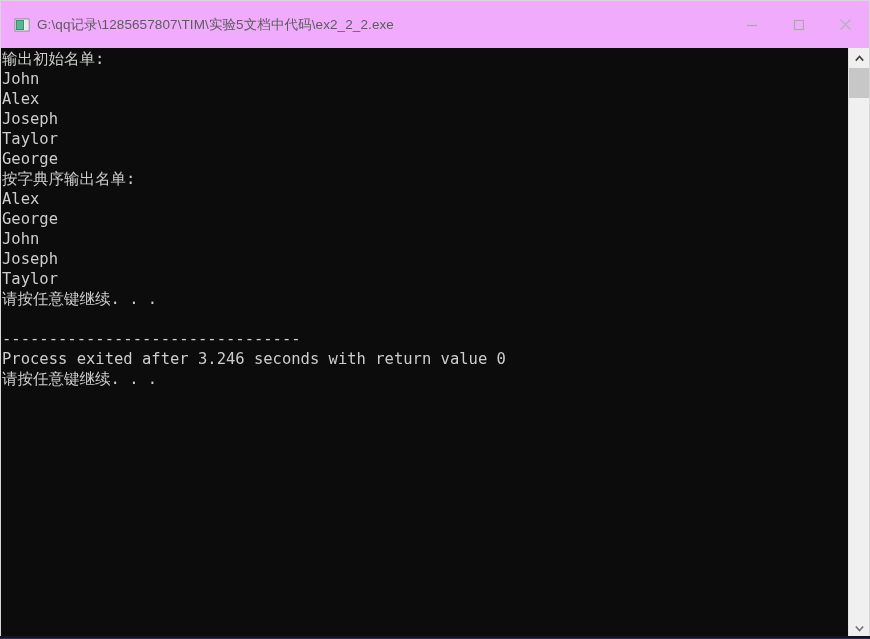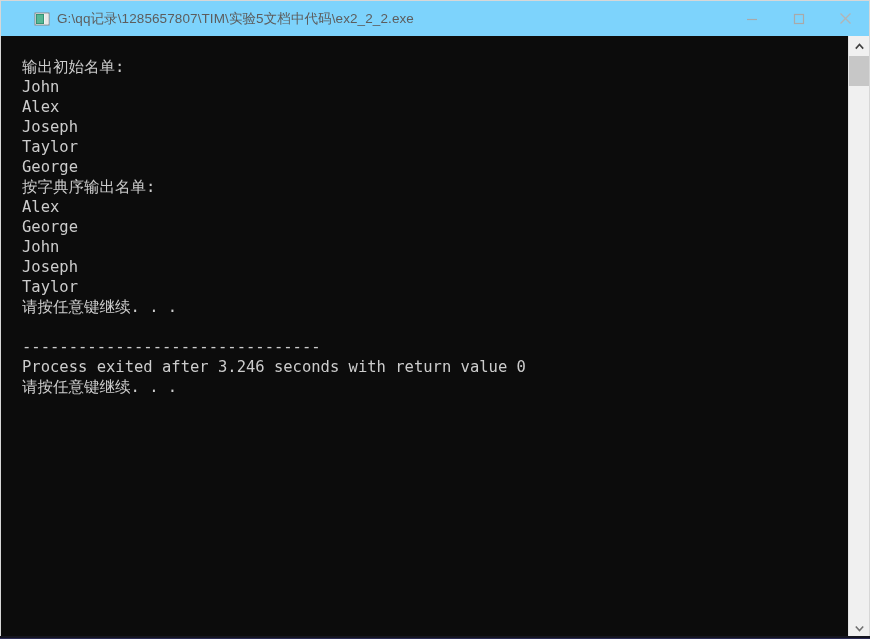--- a/index.html
+++ b/index.html
@@ -22,31 +22,30 @@
     height: 639px;
     background: #0c0c0c;
     box-sizing: border-box;
     display: flex;
     flex-direction: column;
   }
 
   
   #title-bar {
     position: relative;
-    height: 36px;
+    height: 48px;
     min-height: 36px;
-    background: #7dd3fc;
+    background: #f0abfc;
     border-top: 1px solid #d7d7d7;
     border-left: 1px solid #d7d7d7;
     border-right: 1px solid #d7d7d7;
     box-sizing: border-box;
     display: flex;
     align-items: center;
     user-select: none;
-    padding-left: 20px;
   }
 
   #window-icon {
     width: 16px;
     height: 16px;
     margin-left: 13px;
     margin-right: 7px;
     flex: 0 0 auto;
     position: relative;
     display: block;
@@ -98,22 +97,22 @@
     position: absolute;
     left: 1px;
     top: 1px;
     width: 806px;
     font-family: "DejaVu Sans Mono", "Liberation Mono", monospace;
     font-size: 15.5px;
     line-height: 20px;
     color: #cccccc;
     white-space: pre;
     letter-spacing: 0px;
-    margin: 12px;
-    padding: 8px;
+    margin: 0;
+    padding: 0;
   }
 
   
   #console-scrollbar {
     position: absolute;
     right: 0px;
     top: 0px;
     bottom: 0px;
     width: 21px;
     background: #f0f0f0;

